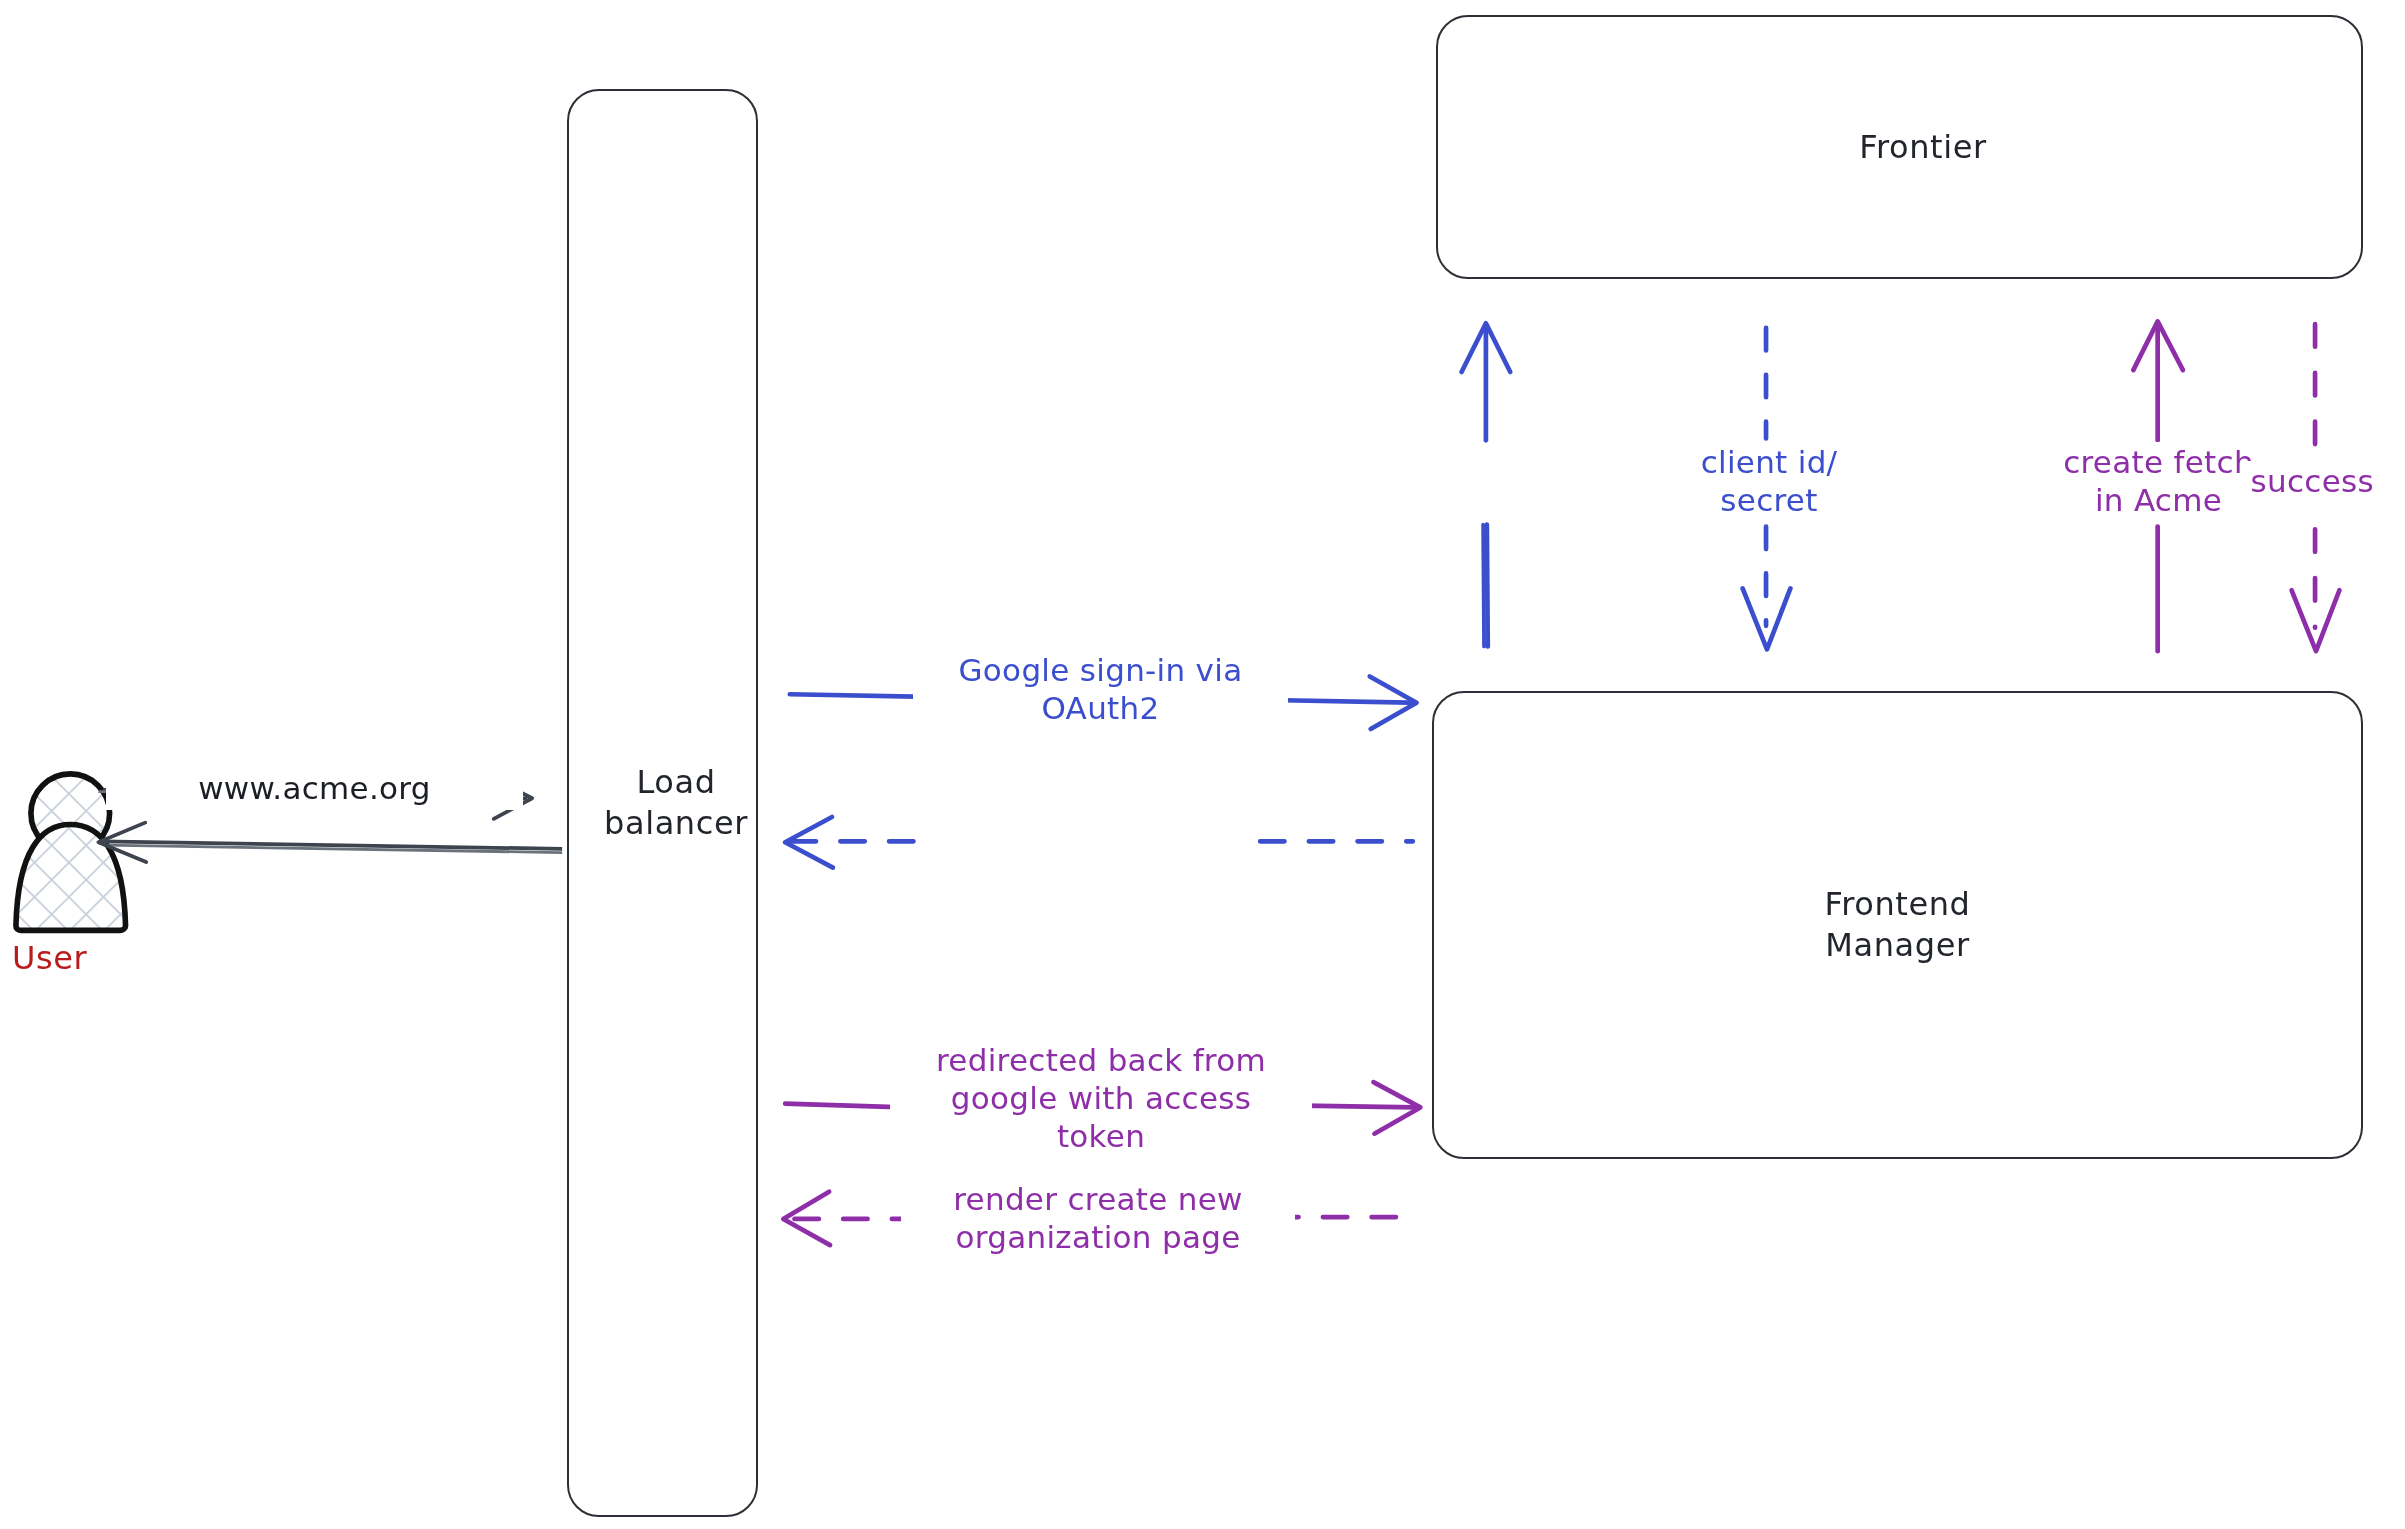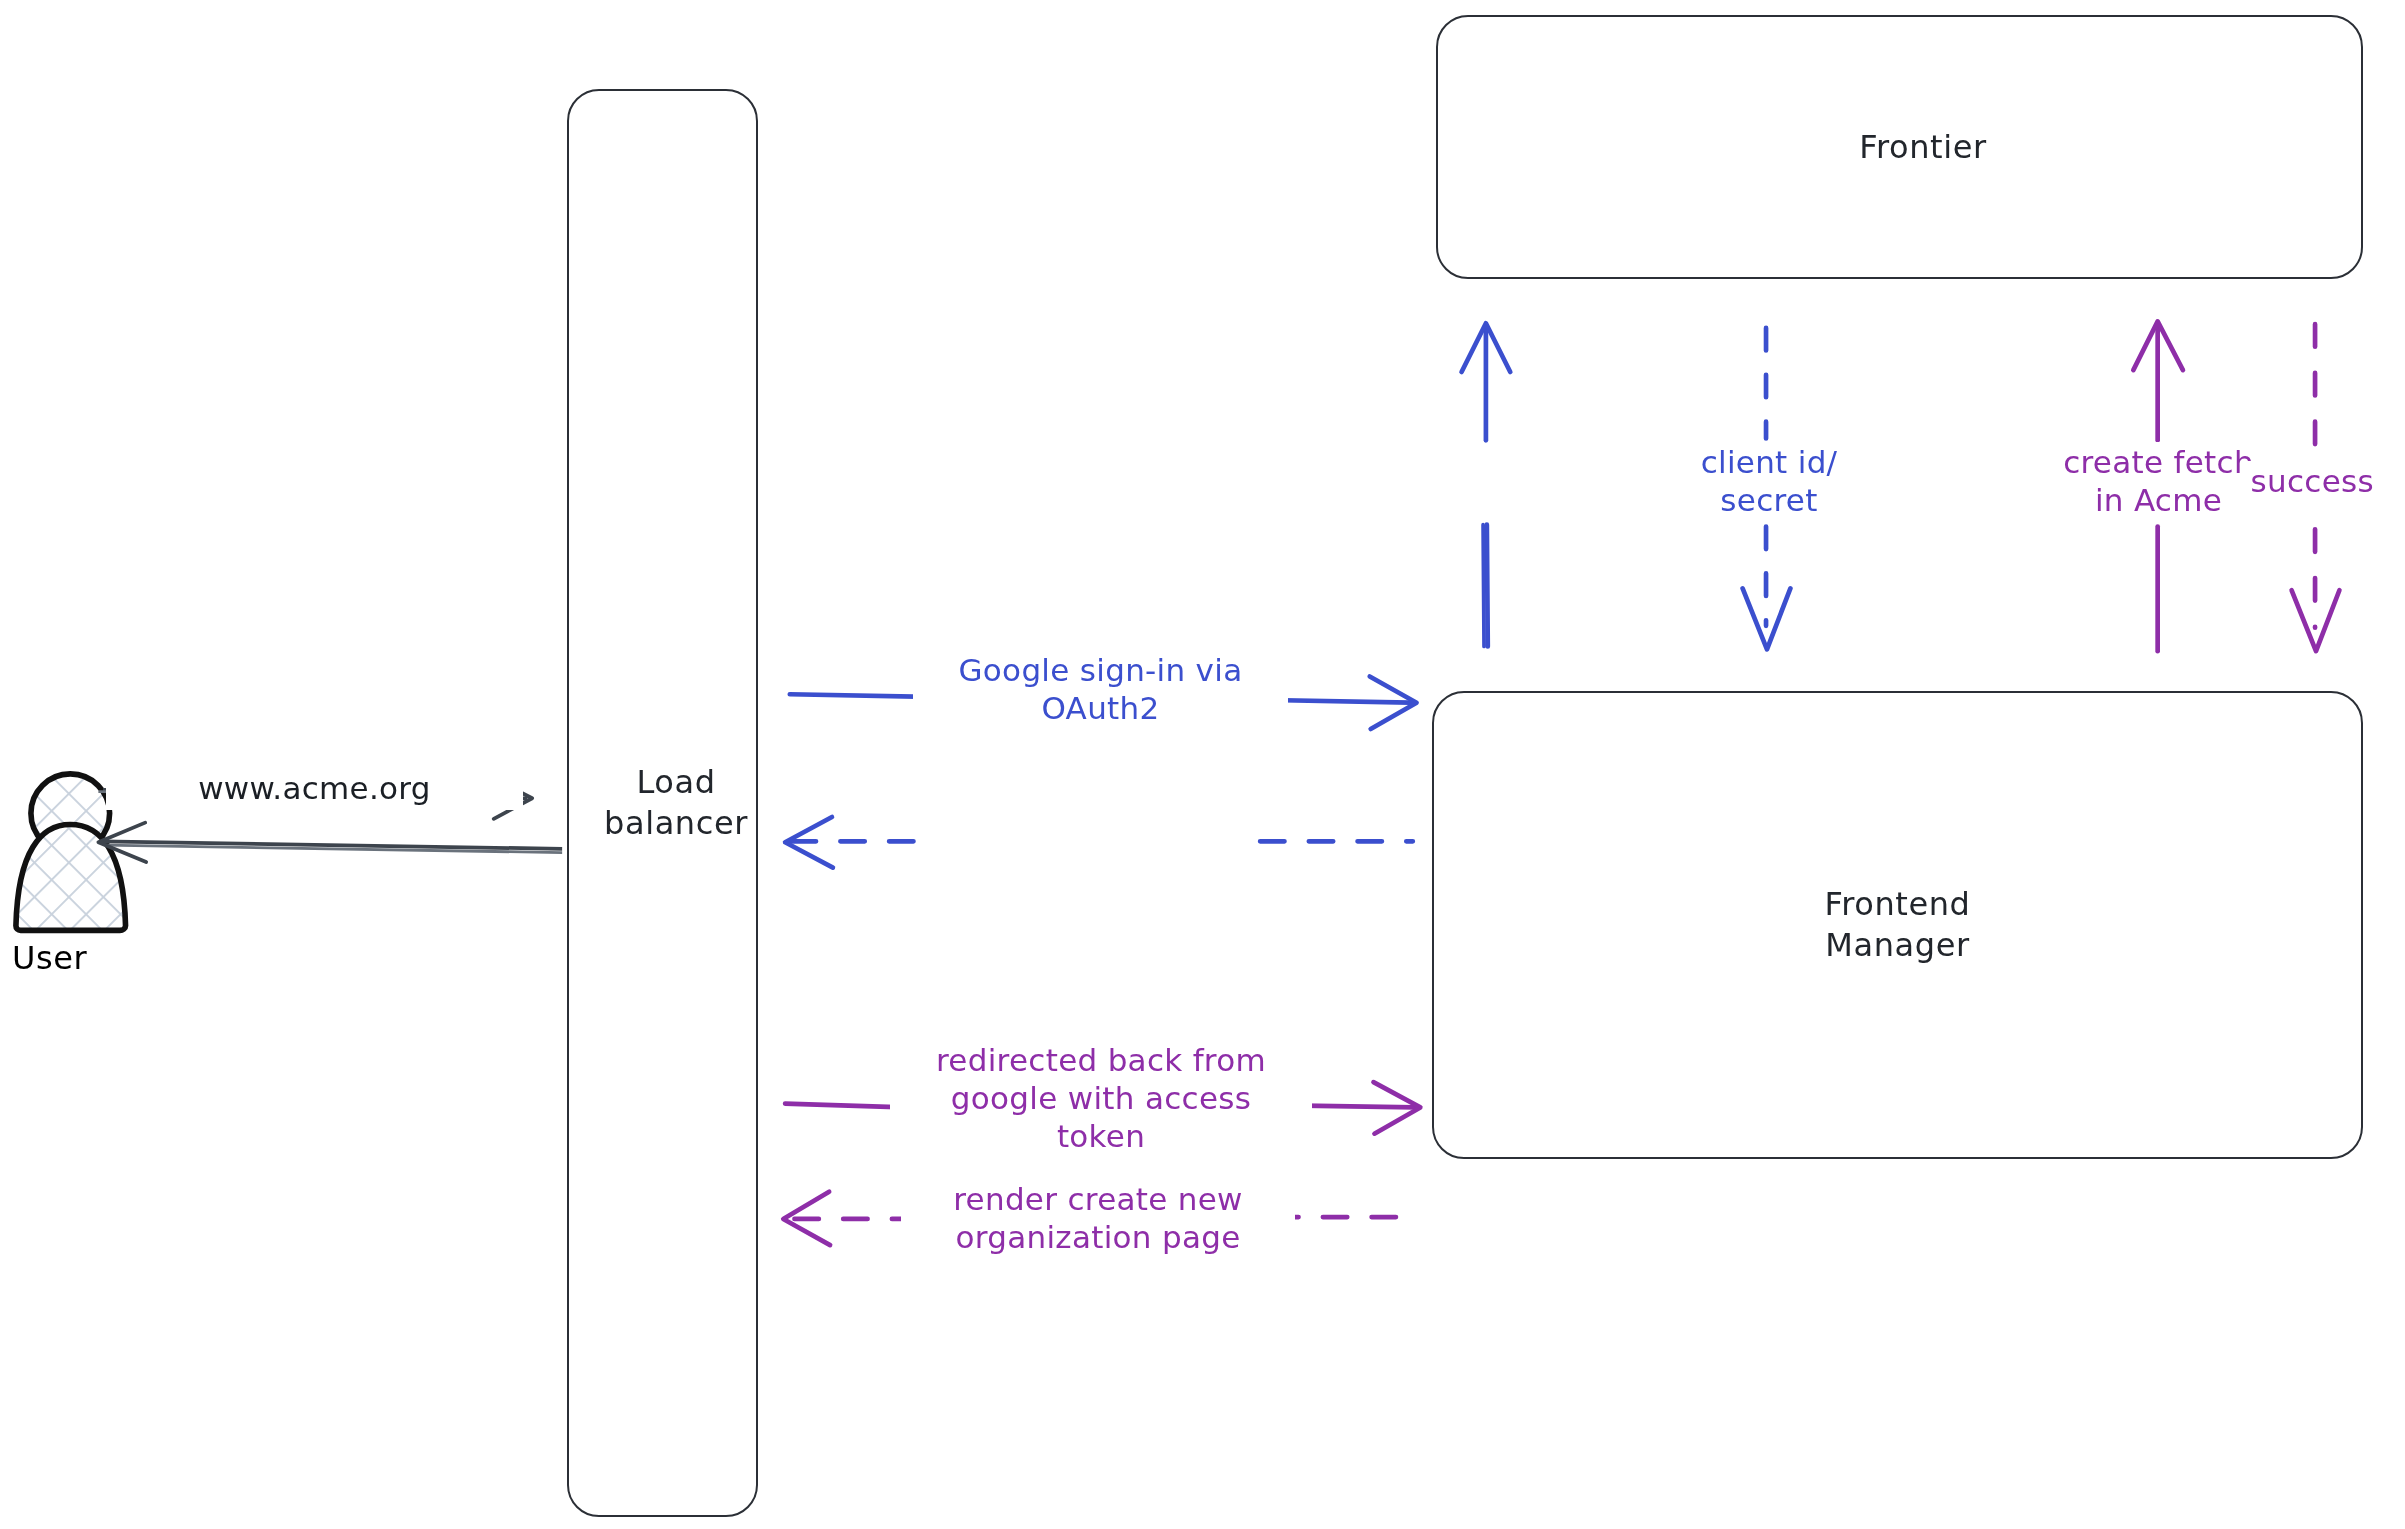--- a/index.html
+++ b/index.html
@@ -49,21 +49,21 @@
     white-space: pre-line;
     background: #ffffff;
     padding: 1.9px 5.6px;
     box-sizing: border-box;
   }
   .edge-label.blue  { color: #3b4fce; }
   .edge-label.purple{ color: #8e2ea8; }
   .actor-label {
     position: absolute;
     font-size: 32px;
-    color: #000000;
+    color: #b91c1c;
     letter-spacing: 0.6px;
   }
 </style>
 </head>
 <body>
 
 <div id="canvas">
 
   <svg class="layer" viewBox="0 0 2567 1633">
     <defs>

